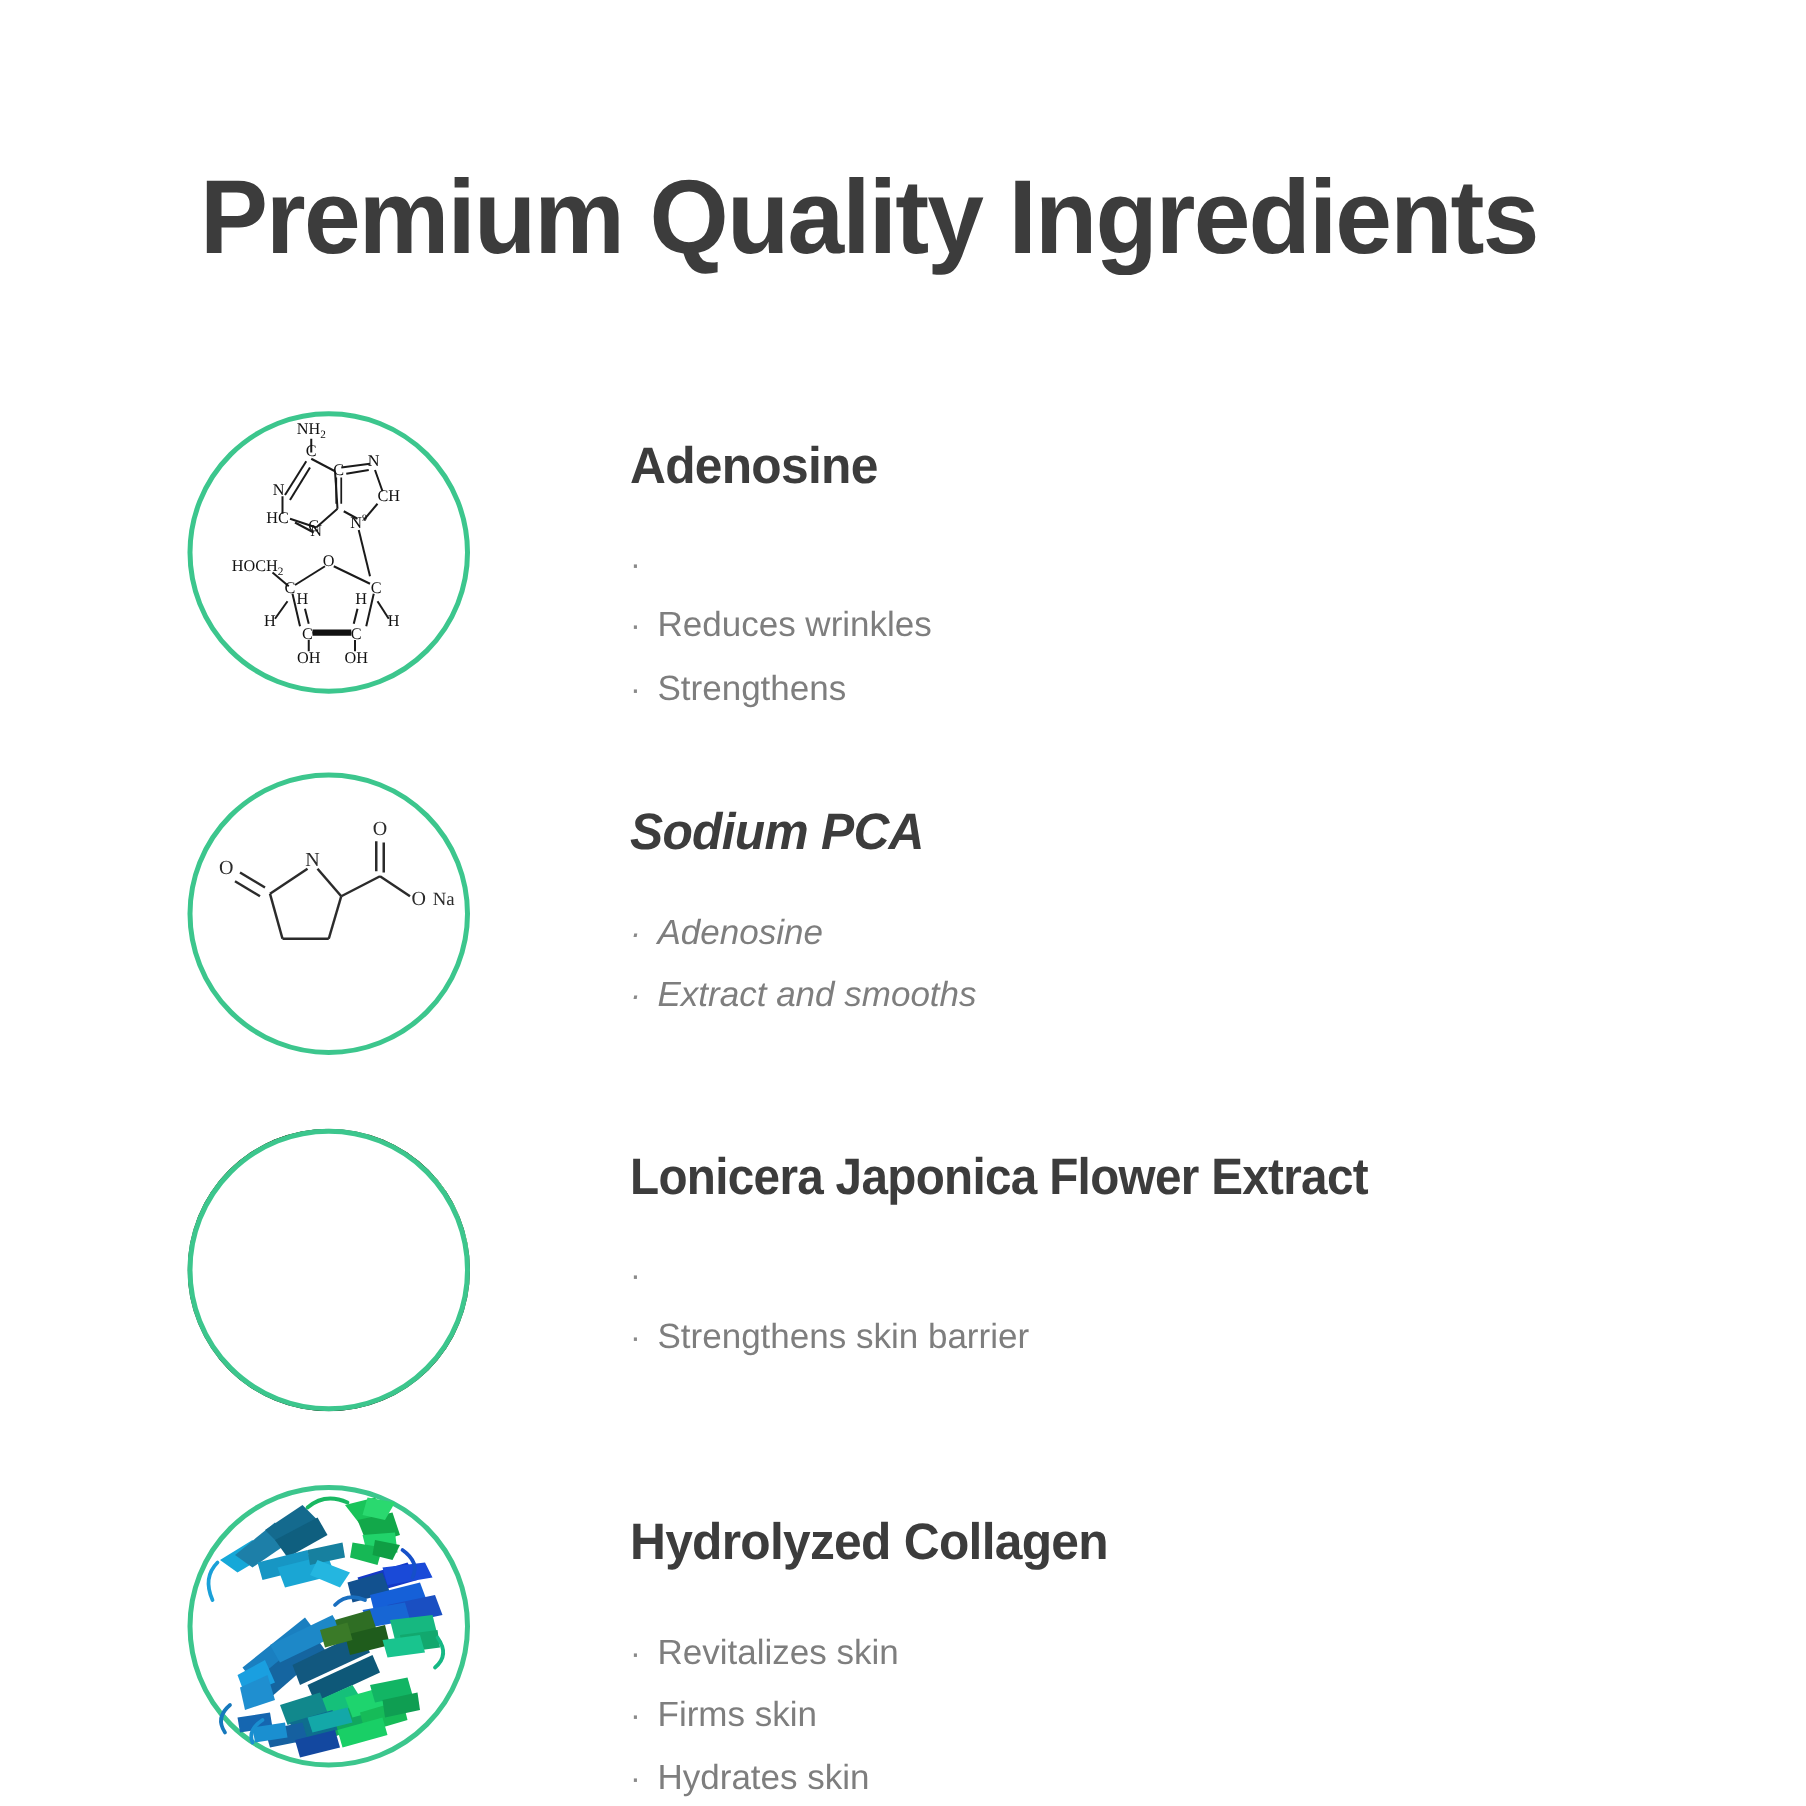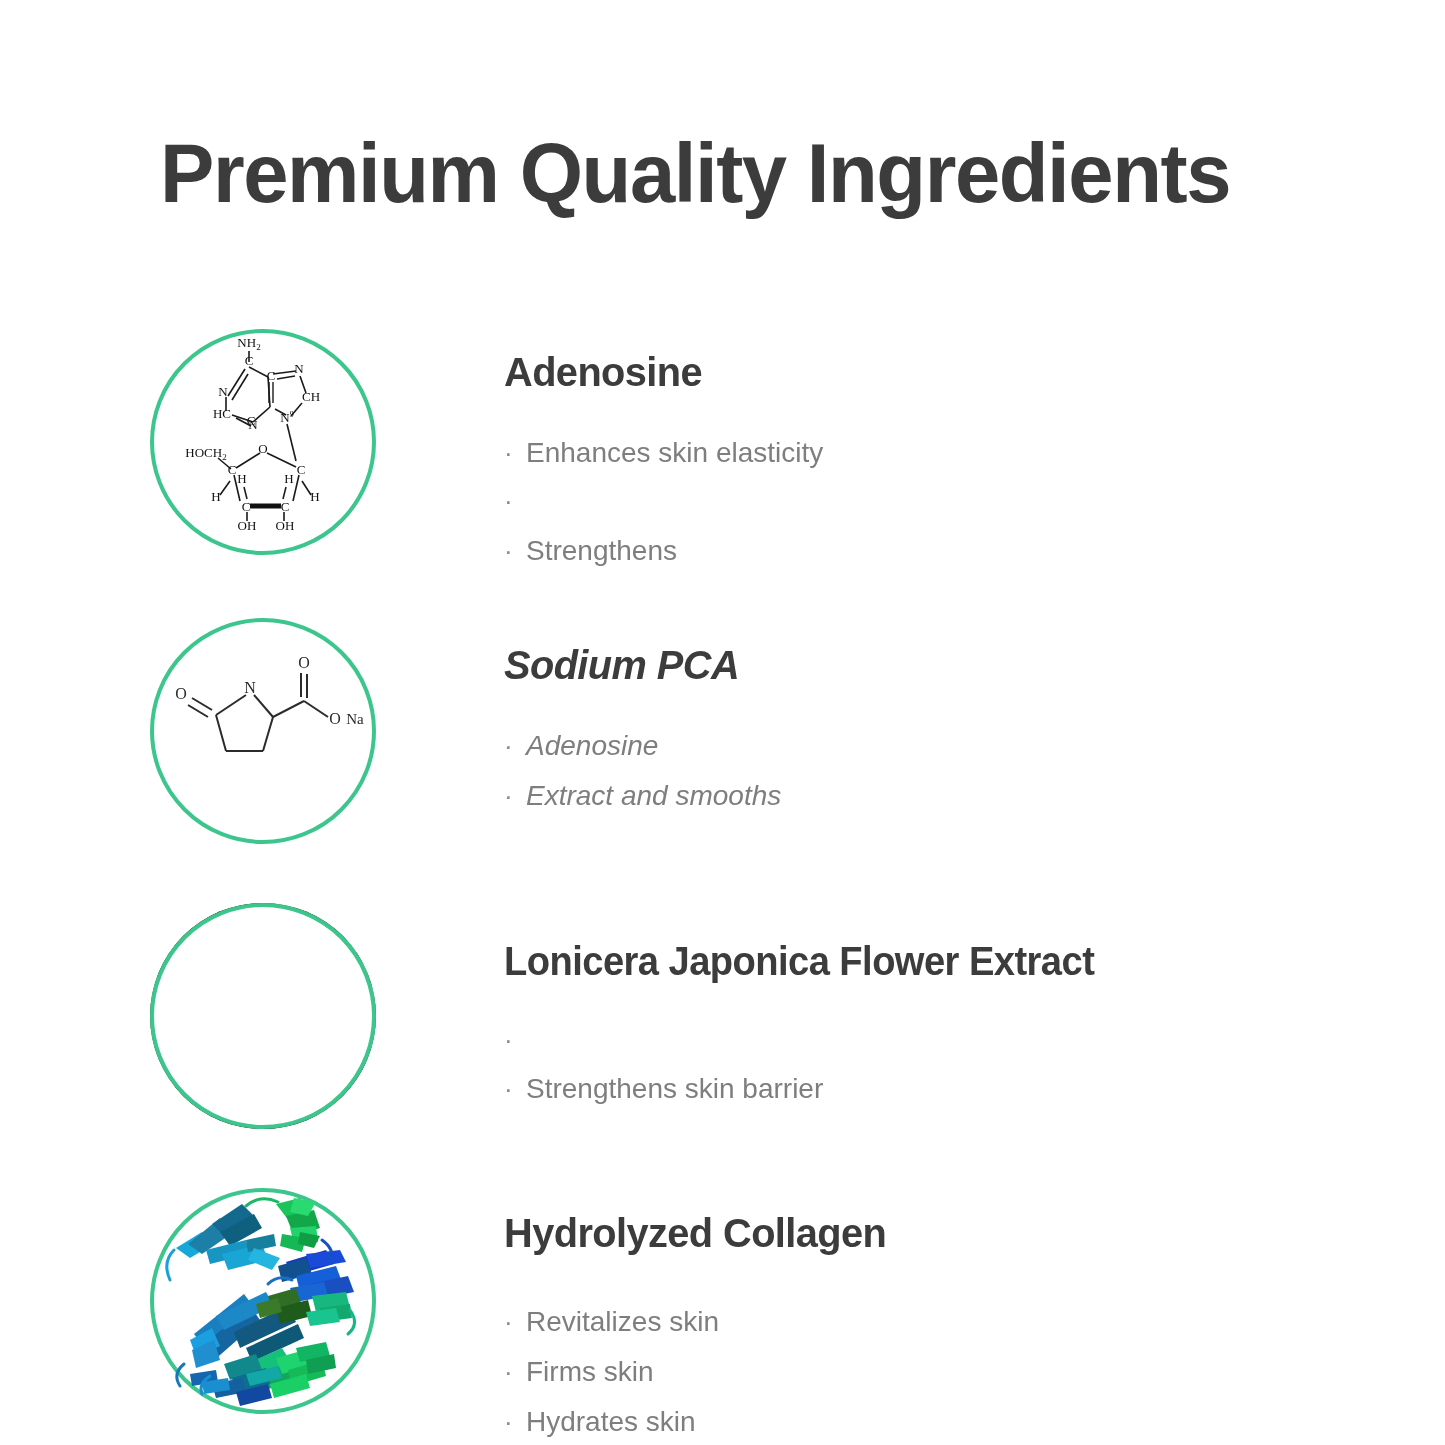--- a/index.html
+++ b/index.html
@@ -171,21 +171,21 @@
     color: #8a8a8a;
     font-size: 26px;
   }
   .t0 .bullets { margin-top: 38px; }
   .t1 .bullets { margin-top: 38px; }
   .t2 .bullets { margin-top: 38px; }
   .t3 .bullets { margin-top: 46px; }
 
   .t0 { top: 21px; }
   .t1 { top: 25px; font-style: italic; }
-  .t2 { top: 36px; }
+  .t2 { top: 16px; }
   .t3 { top: 23px; }
 </style>
 </head>
 <body>
 
 <div class="page">
 
   <div class="page-title">Premium Quality Ingredients</div>
 
   <div class="row row-0">
@@ -259,24 +259,24 @@
           <text x="135" y="201">OH</text>
         </g>
       </svg>
     </div>
 
     <div class="text-col t0">
       <div class="ing-title">Adenosine</div>
       <ul class="bullets">
         <li>
           <span class="bullet-dot">·</span>
-          <span>Enhances skin elasticity</span>
-        </li>
-        <li>
-          <span class="bullet-dot">·</span>
+        </li>
+        <li>
+          <span class="bullet-dot">·</span>
+          <span>Reduces wrinkles</span>
         </li>
         <li>
           <span class="bullet-dot">·</span>
           <span>Strengthens</span>
         </li>
       </ul>
     </div>
   </div>
 
   <div class="row row-1">

